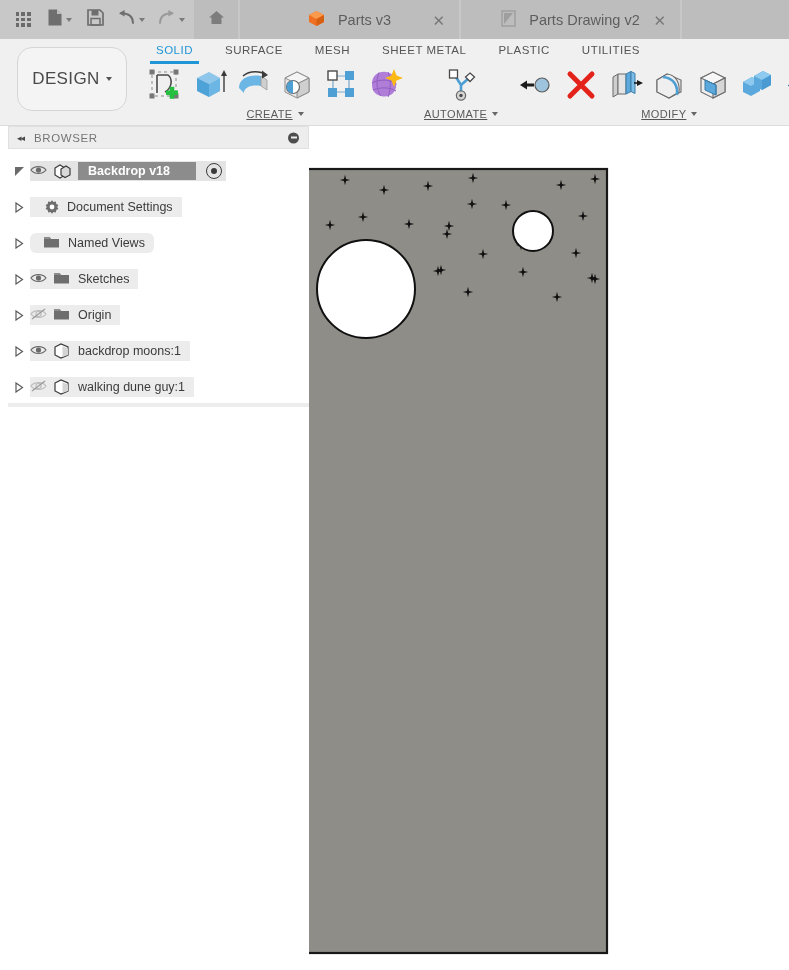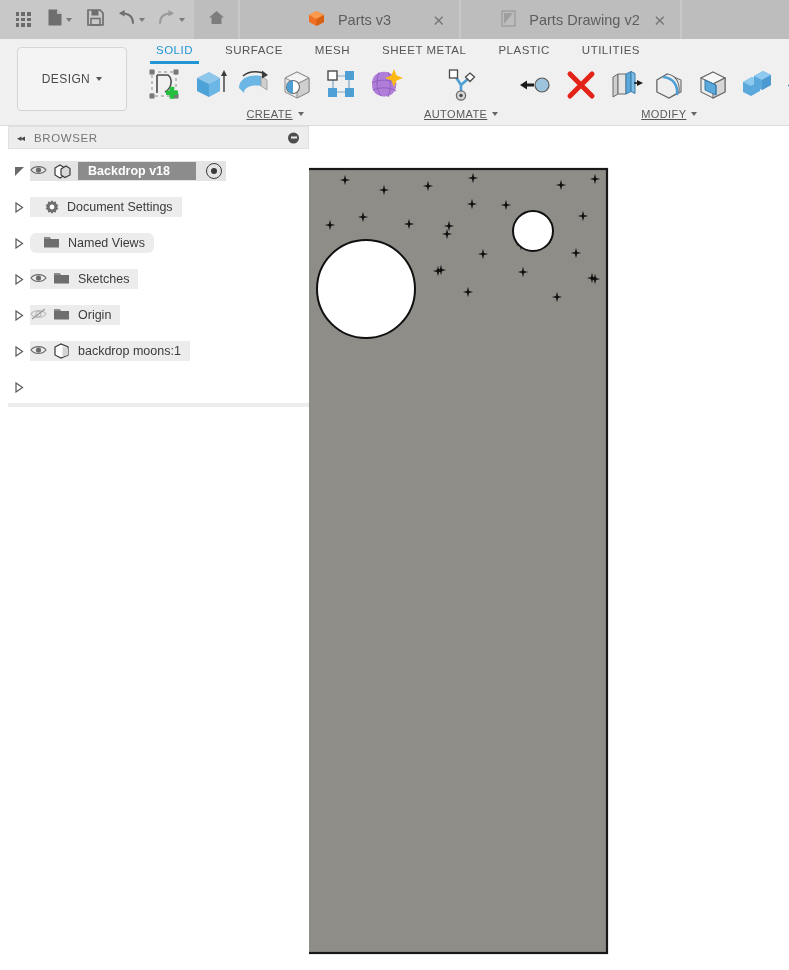--- a/index.html
+++ b/index.html
@@ -104,26 +104,26 @@
     left: 0; top: 39px;
     width: 789px; height: 86px;
     background: #f0f0f0;
     border-bottom: 1px solid #dcdcdc;
   }
   .design-box {
     position: absolute;
     left: 17px; top: 8px;
     width: 108px; height: 62px;
     border: 1px solid #d5d5d5;
-    border-radius: 4px;
+    border-radius: 15px;
     background: #f4f4f4;
     display: flex;
     align-items: center;
     justify-content: center;
-    font-size: 12px;
+    font-size: 17px;
     color: #4a4a4a;
     letter-spacing: .4px;
   }
   .design-box .caret { border-top-color:#555; margin-left:6px;}
 
   .tabs {
     position: absolute;
     left: 140px; top: 0;
     height: 22px;
     display: flex;
@@ -734,20 +734,36 @@
         </span>
         <span class="nodelabel">backdrop moons:1</span>
       </span>
     </div>
 
     <div class="tree-row">
       <span class="twisty">
         <svg width="9" height="11" viewBox="0 0 9 11">
             <path d="M1 1 L7.5 5.5 L1 10 Z" fill="none" stroke="#5a5a5a" stroke-width="1.2"></path>
           </svg>
+      </span>
+      <span class="rowbg">
+        <span class="eye">
+          <svg width="17" height="12" viewBox="0 0 17 12">
+            <path d="M1 6 C4 1.5 13 1.5 16 6 C13 10.5 4 10.5 1 6 Z" fill="none" stroke="#bdbdbd" stroke-width="1.2"></path>
+            <circle cx="8.5" cy="6" r="2.6" fill="none" stroke="#bdbdbd" stroke-width="1.2"></circle>
+            <path d="M2 11 L15 1" stroke="#9a9a9a" stroke-width="1.2"></path>
+          </svg>
+        </span>
+        <span class="nodeicon">
+          <svg width="17" height="16" viewBox="0 0 17 16">
+            <path d="M2 4 L8 1 L15 4 L15 12 L8 15 L2 12 Z" fill="#fff" stroke="#3a3a3a" stroke-width="1.2"></path>
+            <path d="M9.5 3.3 L15 5.6 L15 12 L9.5 14 Z" fill="#d4d4d4"></path>
+          </svg>
+        </span>
+        <span class="nodelabel">walking dune guy:1</span>
       </span>
     </div>
 
   </div>
 </div>
 
 <div class="canvas">
   <svg class="part-svg" id="part-svg" width="480" height="844" viewBox="309 126 480 844">
       <rect x="269" y="169" width="338" height="784" fill="#8f8d87" stroke="#181818" stroke-width="2.2"></rect>
       <path d="M294.00 182.80 L295.06 186.94 L299.20 188.00 L295.06 189.06 L294.00 193.20 L292.94 189.06 L288.80 188.00 L292.94 186.94 Z" fill="#101010"></path>

